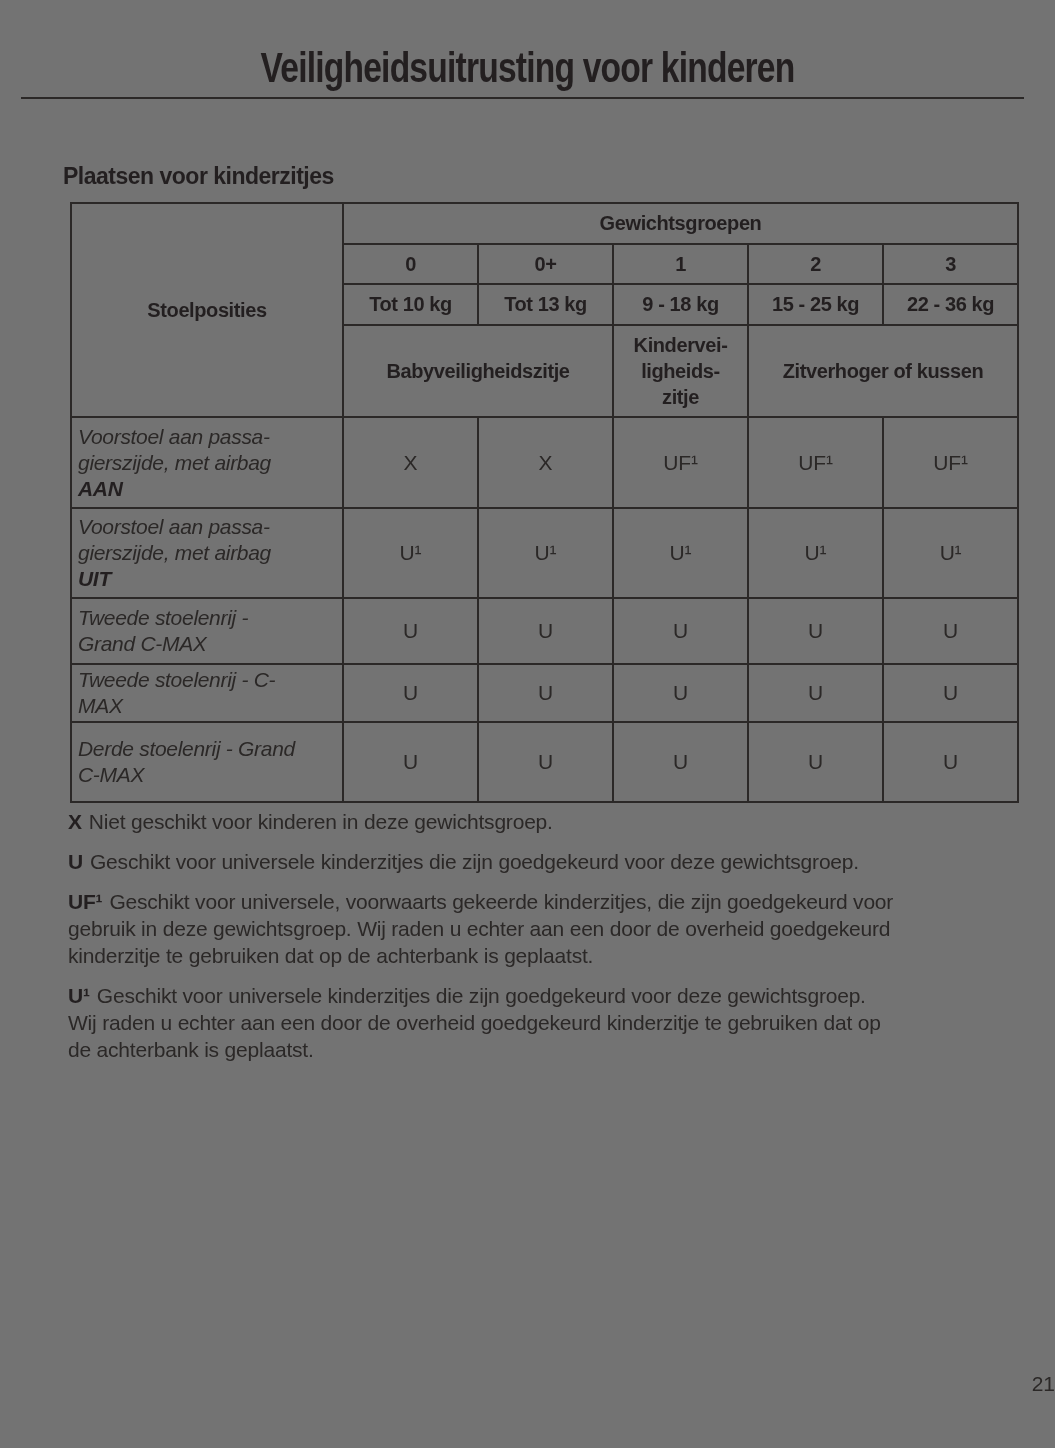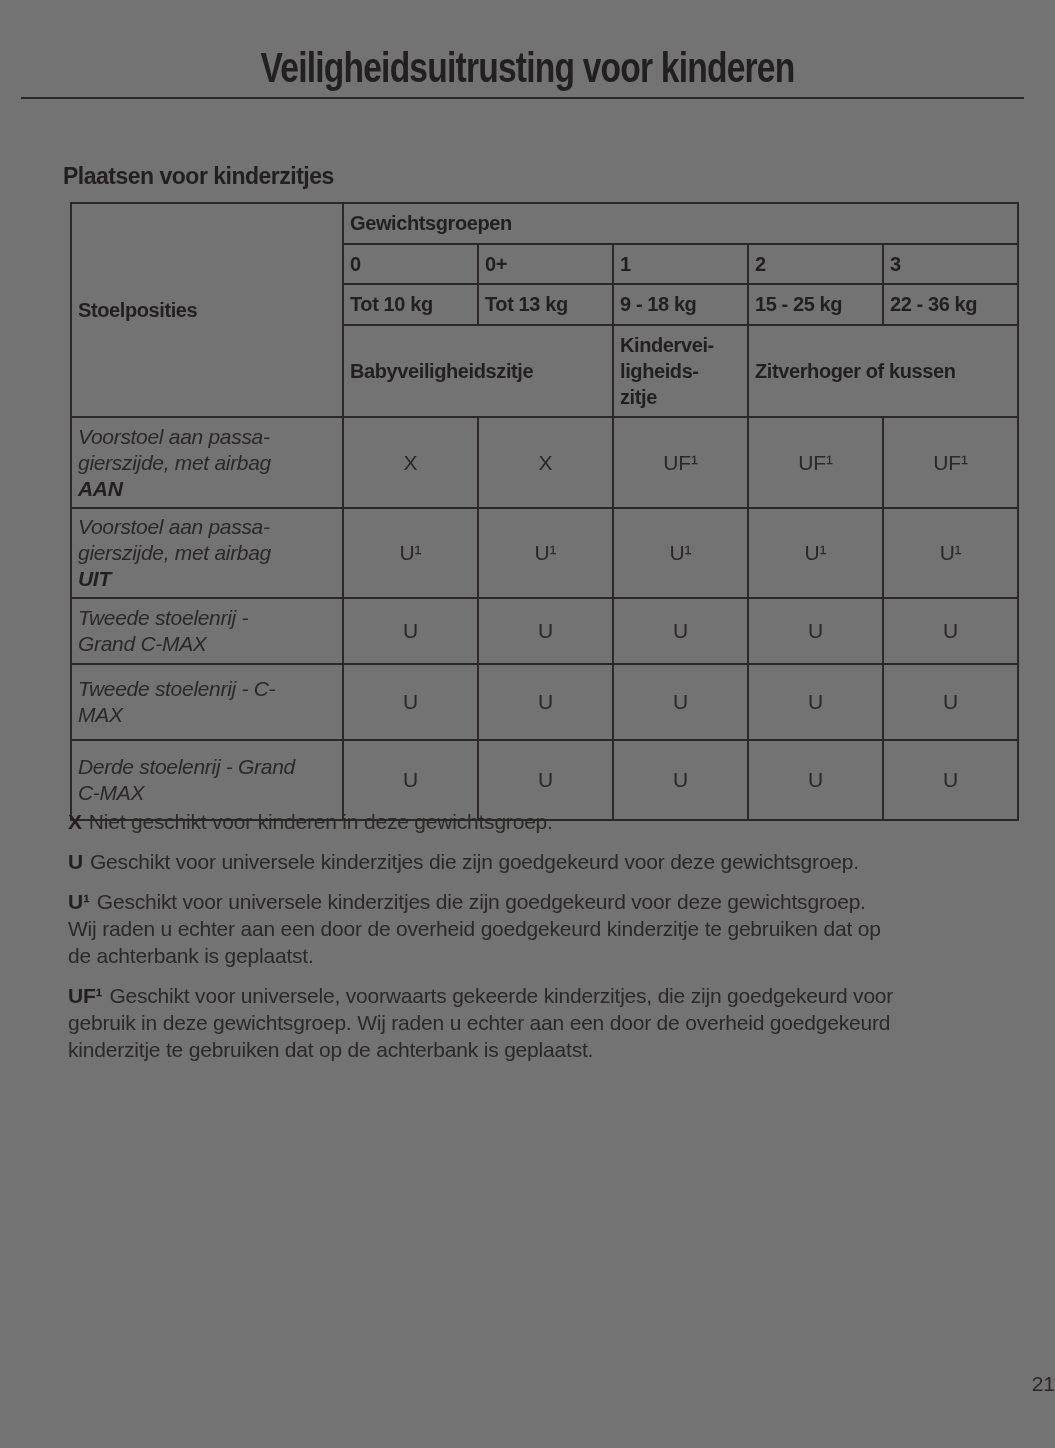--- a/index.html
+++ b/index.html
@@ -48,20 +48,21 @@
   }
   table.seat-table td {
     border: 2px solid #2b2827;
     padding: 2px 6px;
     vertical-align: middle;
     overflow: hidden;
   }
   col.c0 { width: 272px; }
   col.c  { width: 135px; }
   .hcell {
+    text-align: center;
     font-weight: 800;
     font-size: 20px;
     letter-spacing: -0.4px;
     color: #231f20;
   }
   .prewrap { white-space: pre-line; line-height: 26px; }
   .lcell {
     text-align: left;
     font-size: 21px;
     letter-spacing: -0.3px;
@@ -76,21 +77,21 @@
     font-size: 21px;
     letter-spacing: -0.2px;
   }
   tr.r-group { height: 41px; }
   tr.r-num   { height: 40px; }
   tr.r-wt    { height: 41px; }
   tr.r-seat  { height: 92px; }
   tr.d-a     { height: 91px; }
   tr.d-b     { height: 90px; }
   tr.d-c     { height: 66px; }
-  tr.d-d     { height: 76px; }
+  tr.d-d     { height: 58px; }
   tr.d-e     { height: 80px; }
   .footnotes {
     position: absolute;
     top: 808px; left: 68px;
     width: 952px;
     font-size: 21px;
     letter-spacing: -0.2px;
     line-height: 27px;
     color: #2b2827;
   }
@@ -214,23 +215,23 @@
         <td class="vcell">U</td>
         <td class="vcell">U</td>
         <td class="vcell">U</td>
       </tr>
     </tbody>
   </table>
 
   <div class="footnotes">
     <p class="fn"><span class="fn-sym">X</span><span class="fn-text">Niet geschikt voor kinderen in deze gewichtsgroep.</span></p>
     <p class="fn"><span class="fn-sym">U</span><span class="fn-text">Geschikt voor universele kinderzitjes die zijn goedgekeurd voor deze gewichtsgroep.</span></p>
+    <p class="fn"><span class="fn-sym">UF¹</span><span class="fn-text">Geschikt voor universele, voorwaarts gekeerde kinderzitjes, die zijn goedgekeurd voor
+gebruik in deze gewichtsgroep. Wij raden u echter aan een door de overheid goedgekeurd
+kinderzitje te gebruiken dat op de achterbank is geplaatst.</span></p>
     <p class="fn"><span class="fn-sym">U¹</span><span class="fn-text">Geschikt voor universele kinderzitjes die zijn goedgekeurd voor deze gewichtsgroep.
 Wij raden u echter aan een door de overheid goedgekeurd kinderzitje te gebruiken dat op
 de achterbank is geplaatst.</span></p>
-    <p class="fn"><span class="fn-sym">UF¹</span><span class="fn-text">Geschikt voor universele, voorwaarts gekeerde kinderzitjes, die zijn goedgekeurd voor
-gebruik in deze gewichtsgroep. Wij raden u echter aan een door de overheid goedgekeurd
-kinderzitje te gebruiken dat op de achterbank is geplaatst.</span></p>
   </div>
 
   <div class="pagenum">21</div>
 
 </div>
 
 </body></html>

